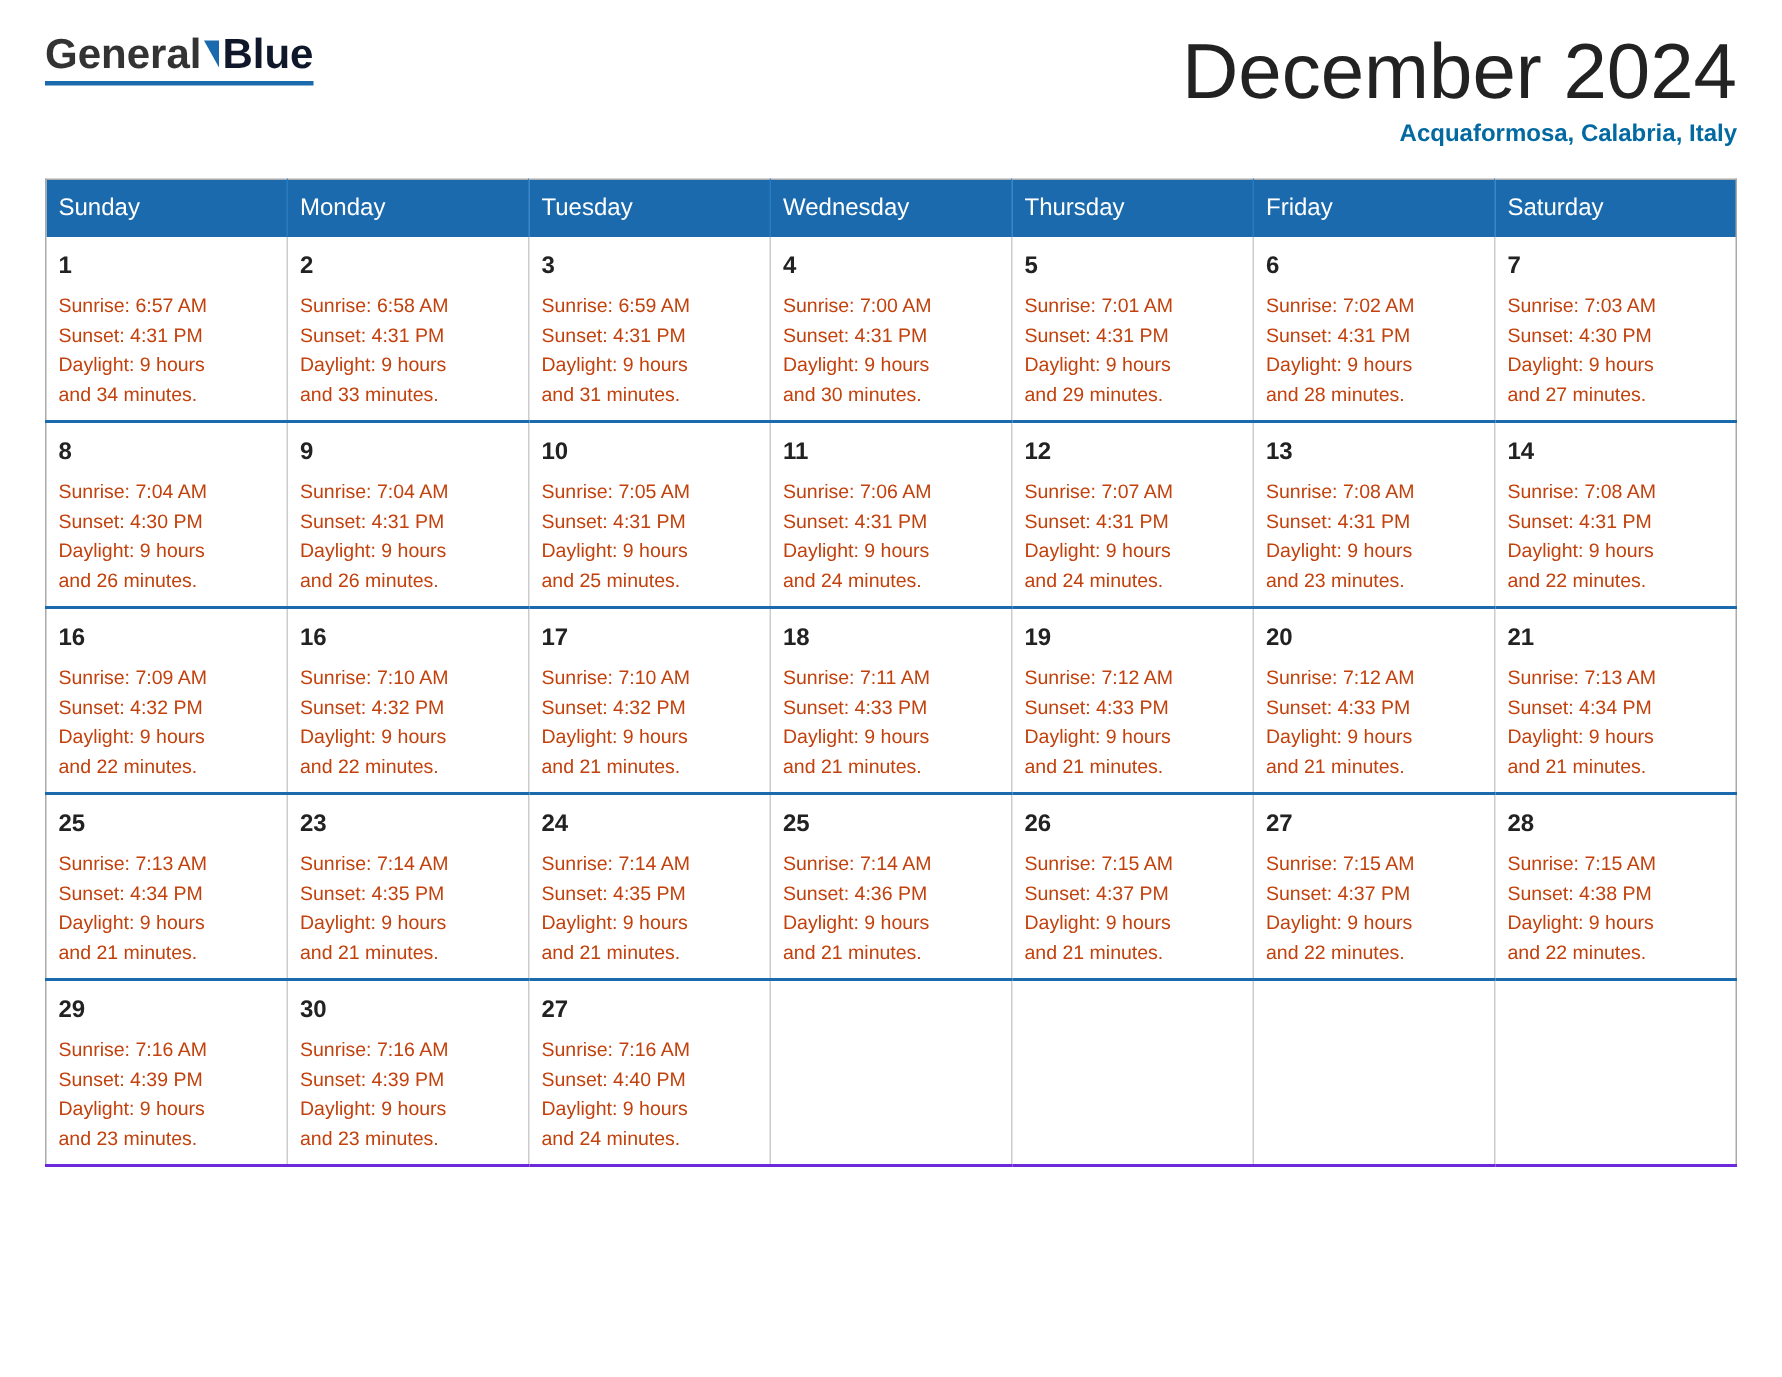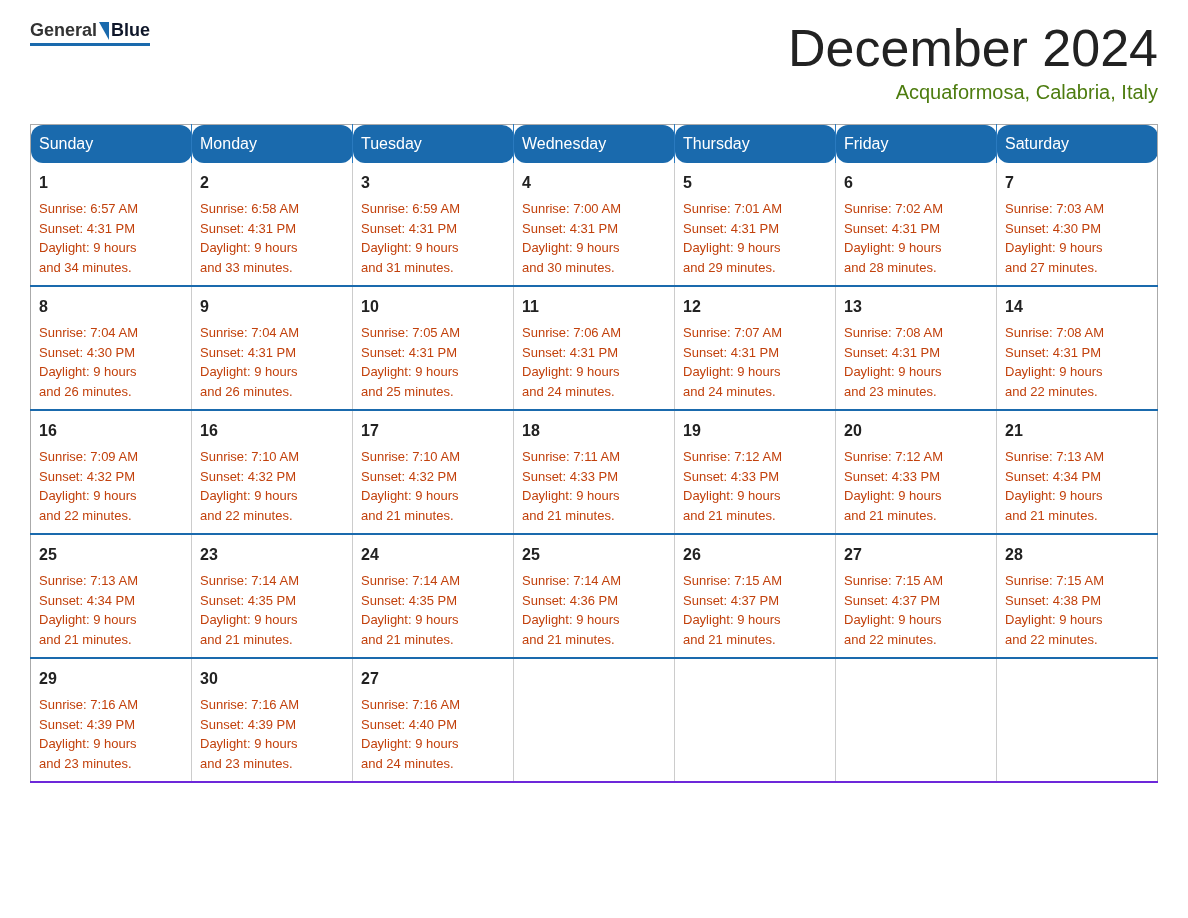--- a/index.html
+++ b/index.html
@@ -17,21 +17,21 @@
       margin-bottom: 20px;
     }
     .logo {
       display: flex;
       flex-direction: column;
       align-items: flex-start;
     }
     .logo-text {
       display: flex;
       align-items: center;
-      font-size: 18px;
+      font-size: 28px;
       font-weight: bold;
       color: #333;
     }
     .logo-general { color: #333; }
     .logo-blue { color: #0f172a; }
     .logo-triangle {
       width: 0;
       height: 0;
       border-left: 10px solid transparent;
       border-right: 0px solid transparent;
@@ -49,38 +49,38 @@
     .title-section {
       text-align: right;
     }
     .month-title {
       font-size: 52px;
       font-weight: normal;
       color: #222;
       line-height: 1.1;
     }
     .location-title {
-      font-size: 20px;
-      color: #4d7c0f;
+      font-size: 16px;
+      color: #0369a1;
       margin-top: 4px;
+      font-weight: bold;
     }
     .calendar-table {
       width: 100%;
       border-collapse: collapse;
       border: 1px solid #aaa;
     }
     .calendar-table th {
       background-color: #1a6aad;
       color: white;
       padding: 10px 8px;
       text-align: left;
       font-size: 16px;
       font-weight: normal;
       border-right: 1px solid #2a7abf;
-      border-radius: 12px;
     }
     .calendar-table th:last-child {
       border-right: none;
     }
     .calendar-table td {
       vertical-align: top;
       padding: 8px 8px;
       border-right: 1px solid #ccc;
       border-bottom: 2px solid #1a6aad;
       width: 14.28%;

